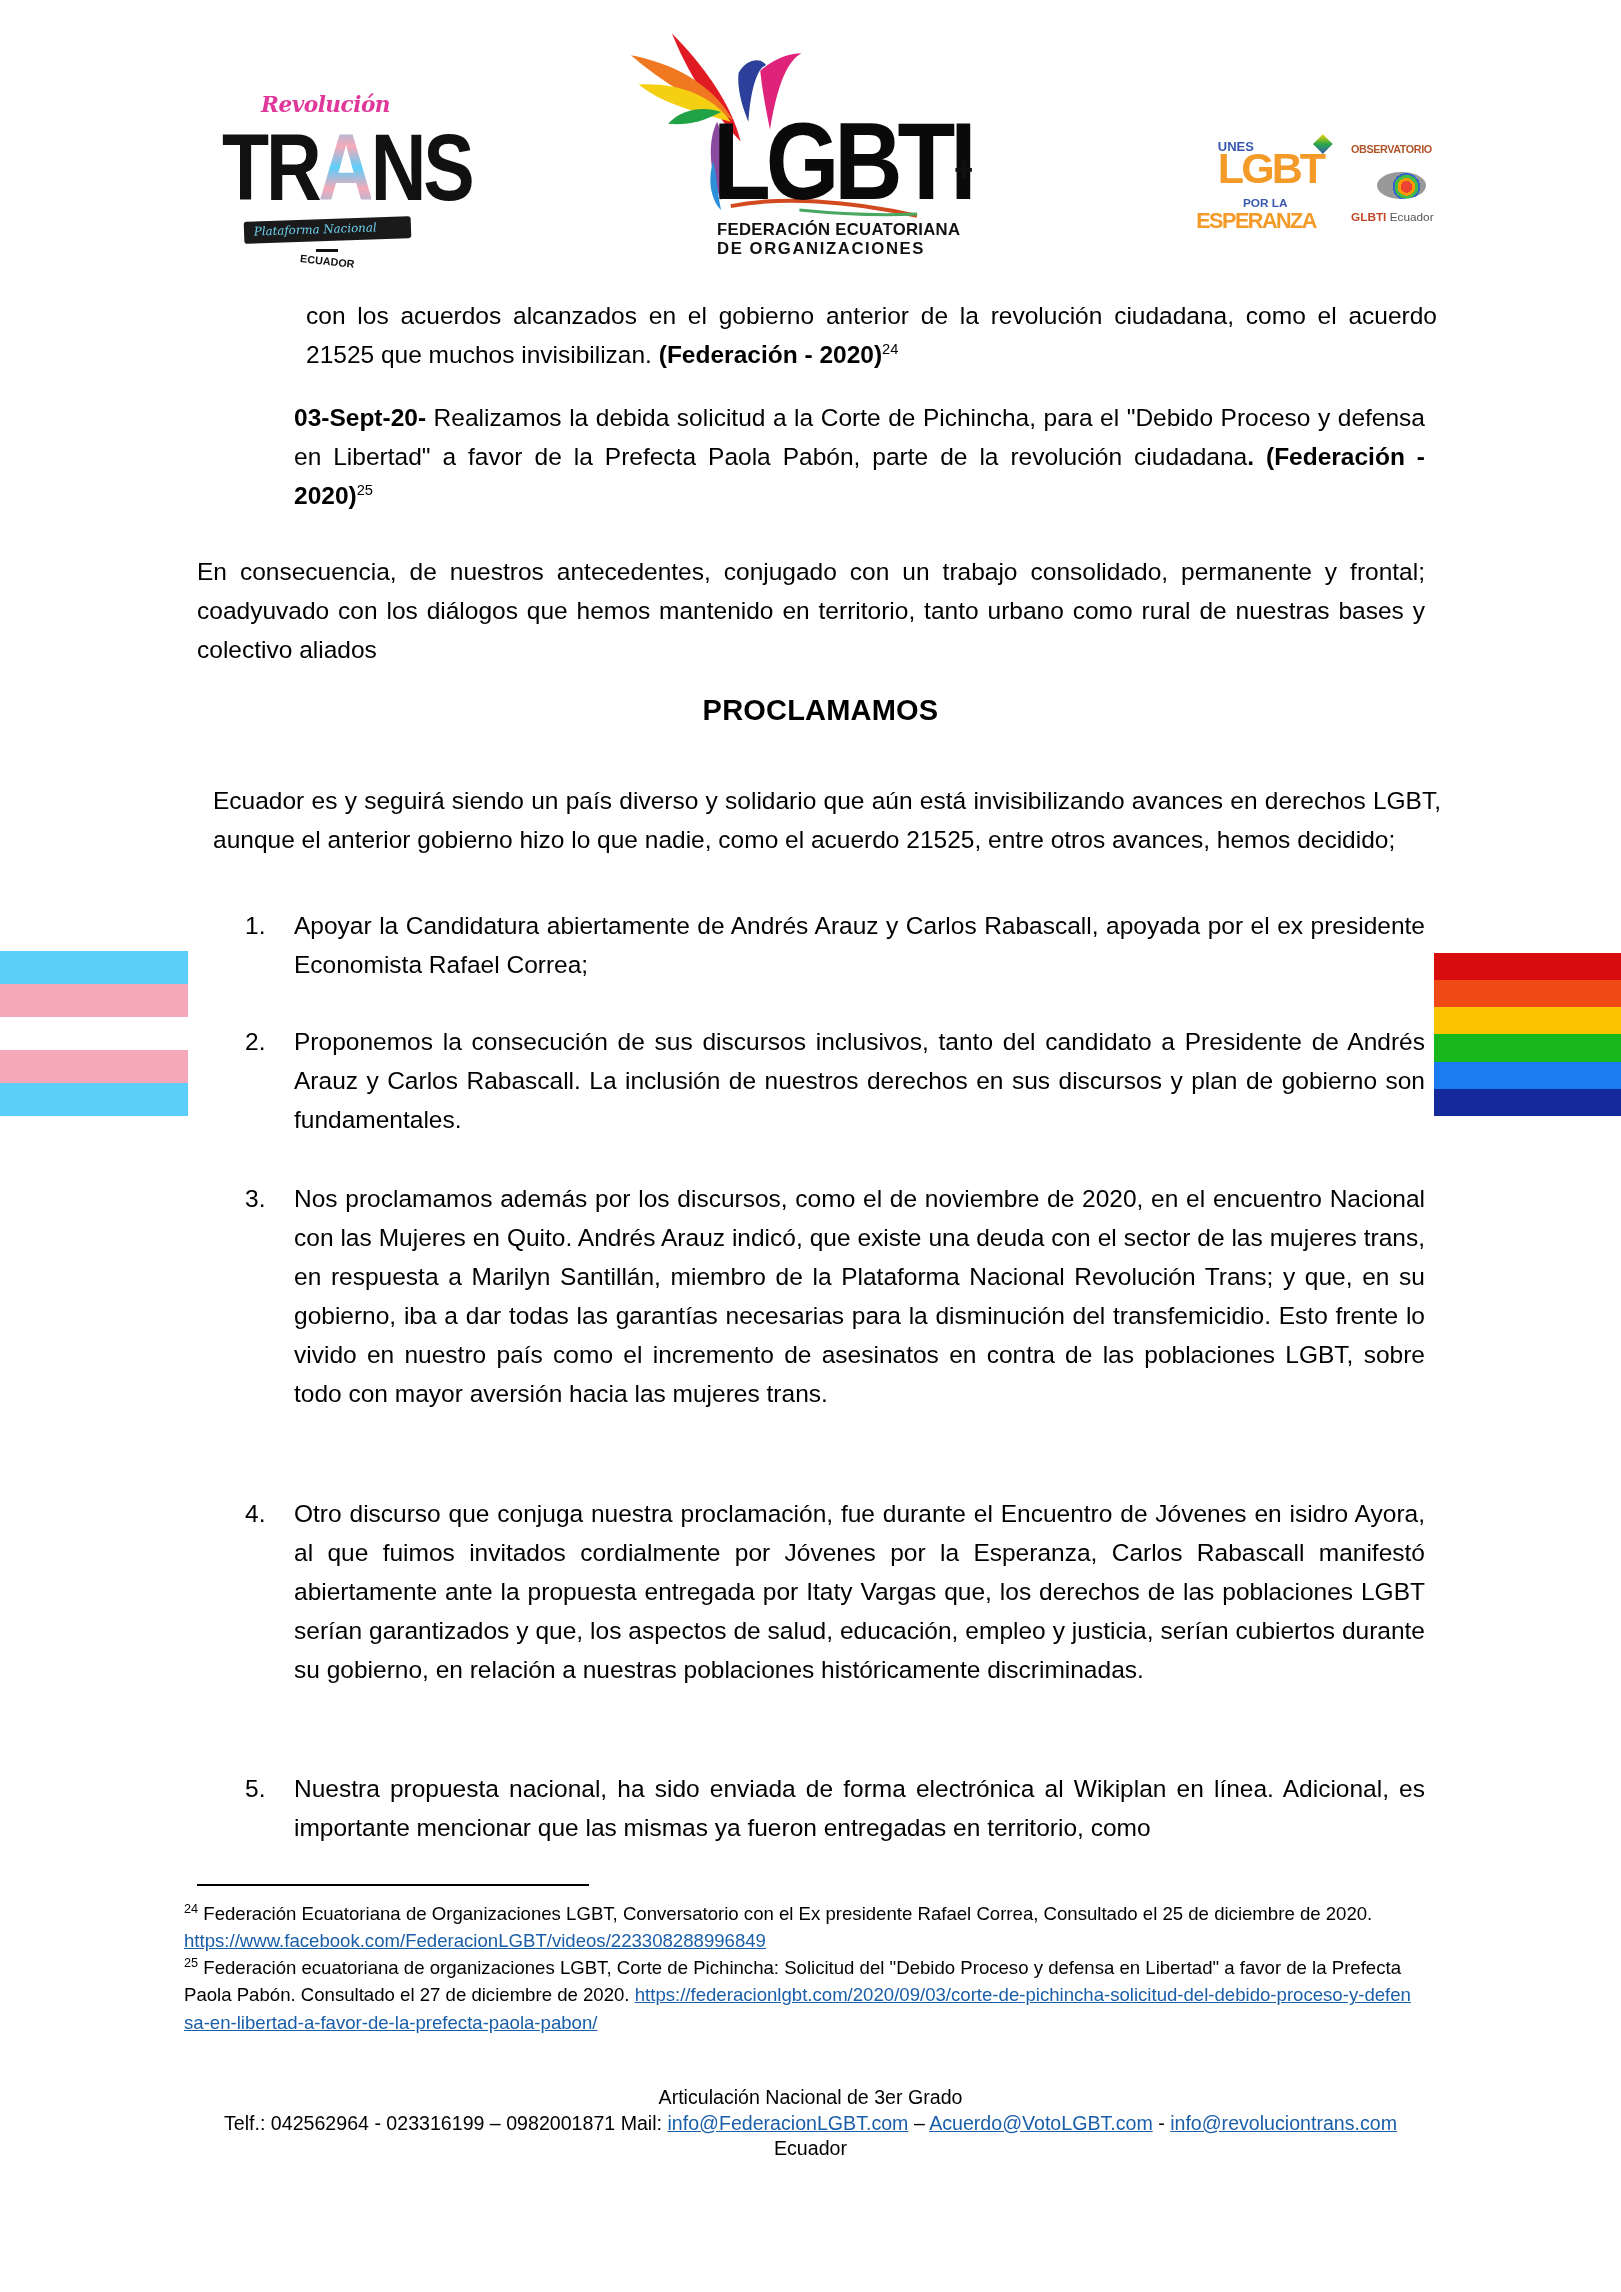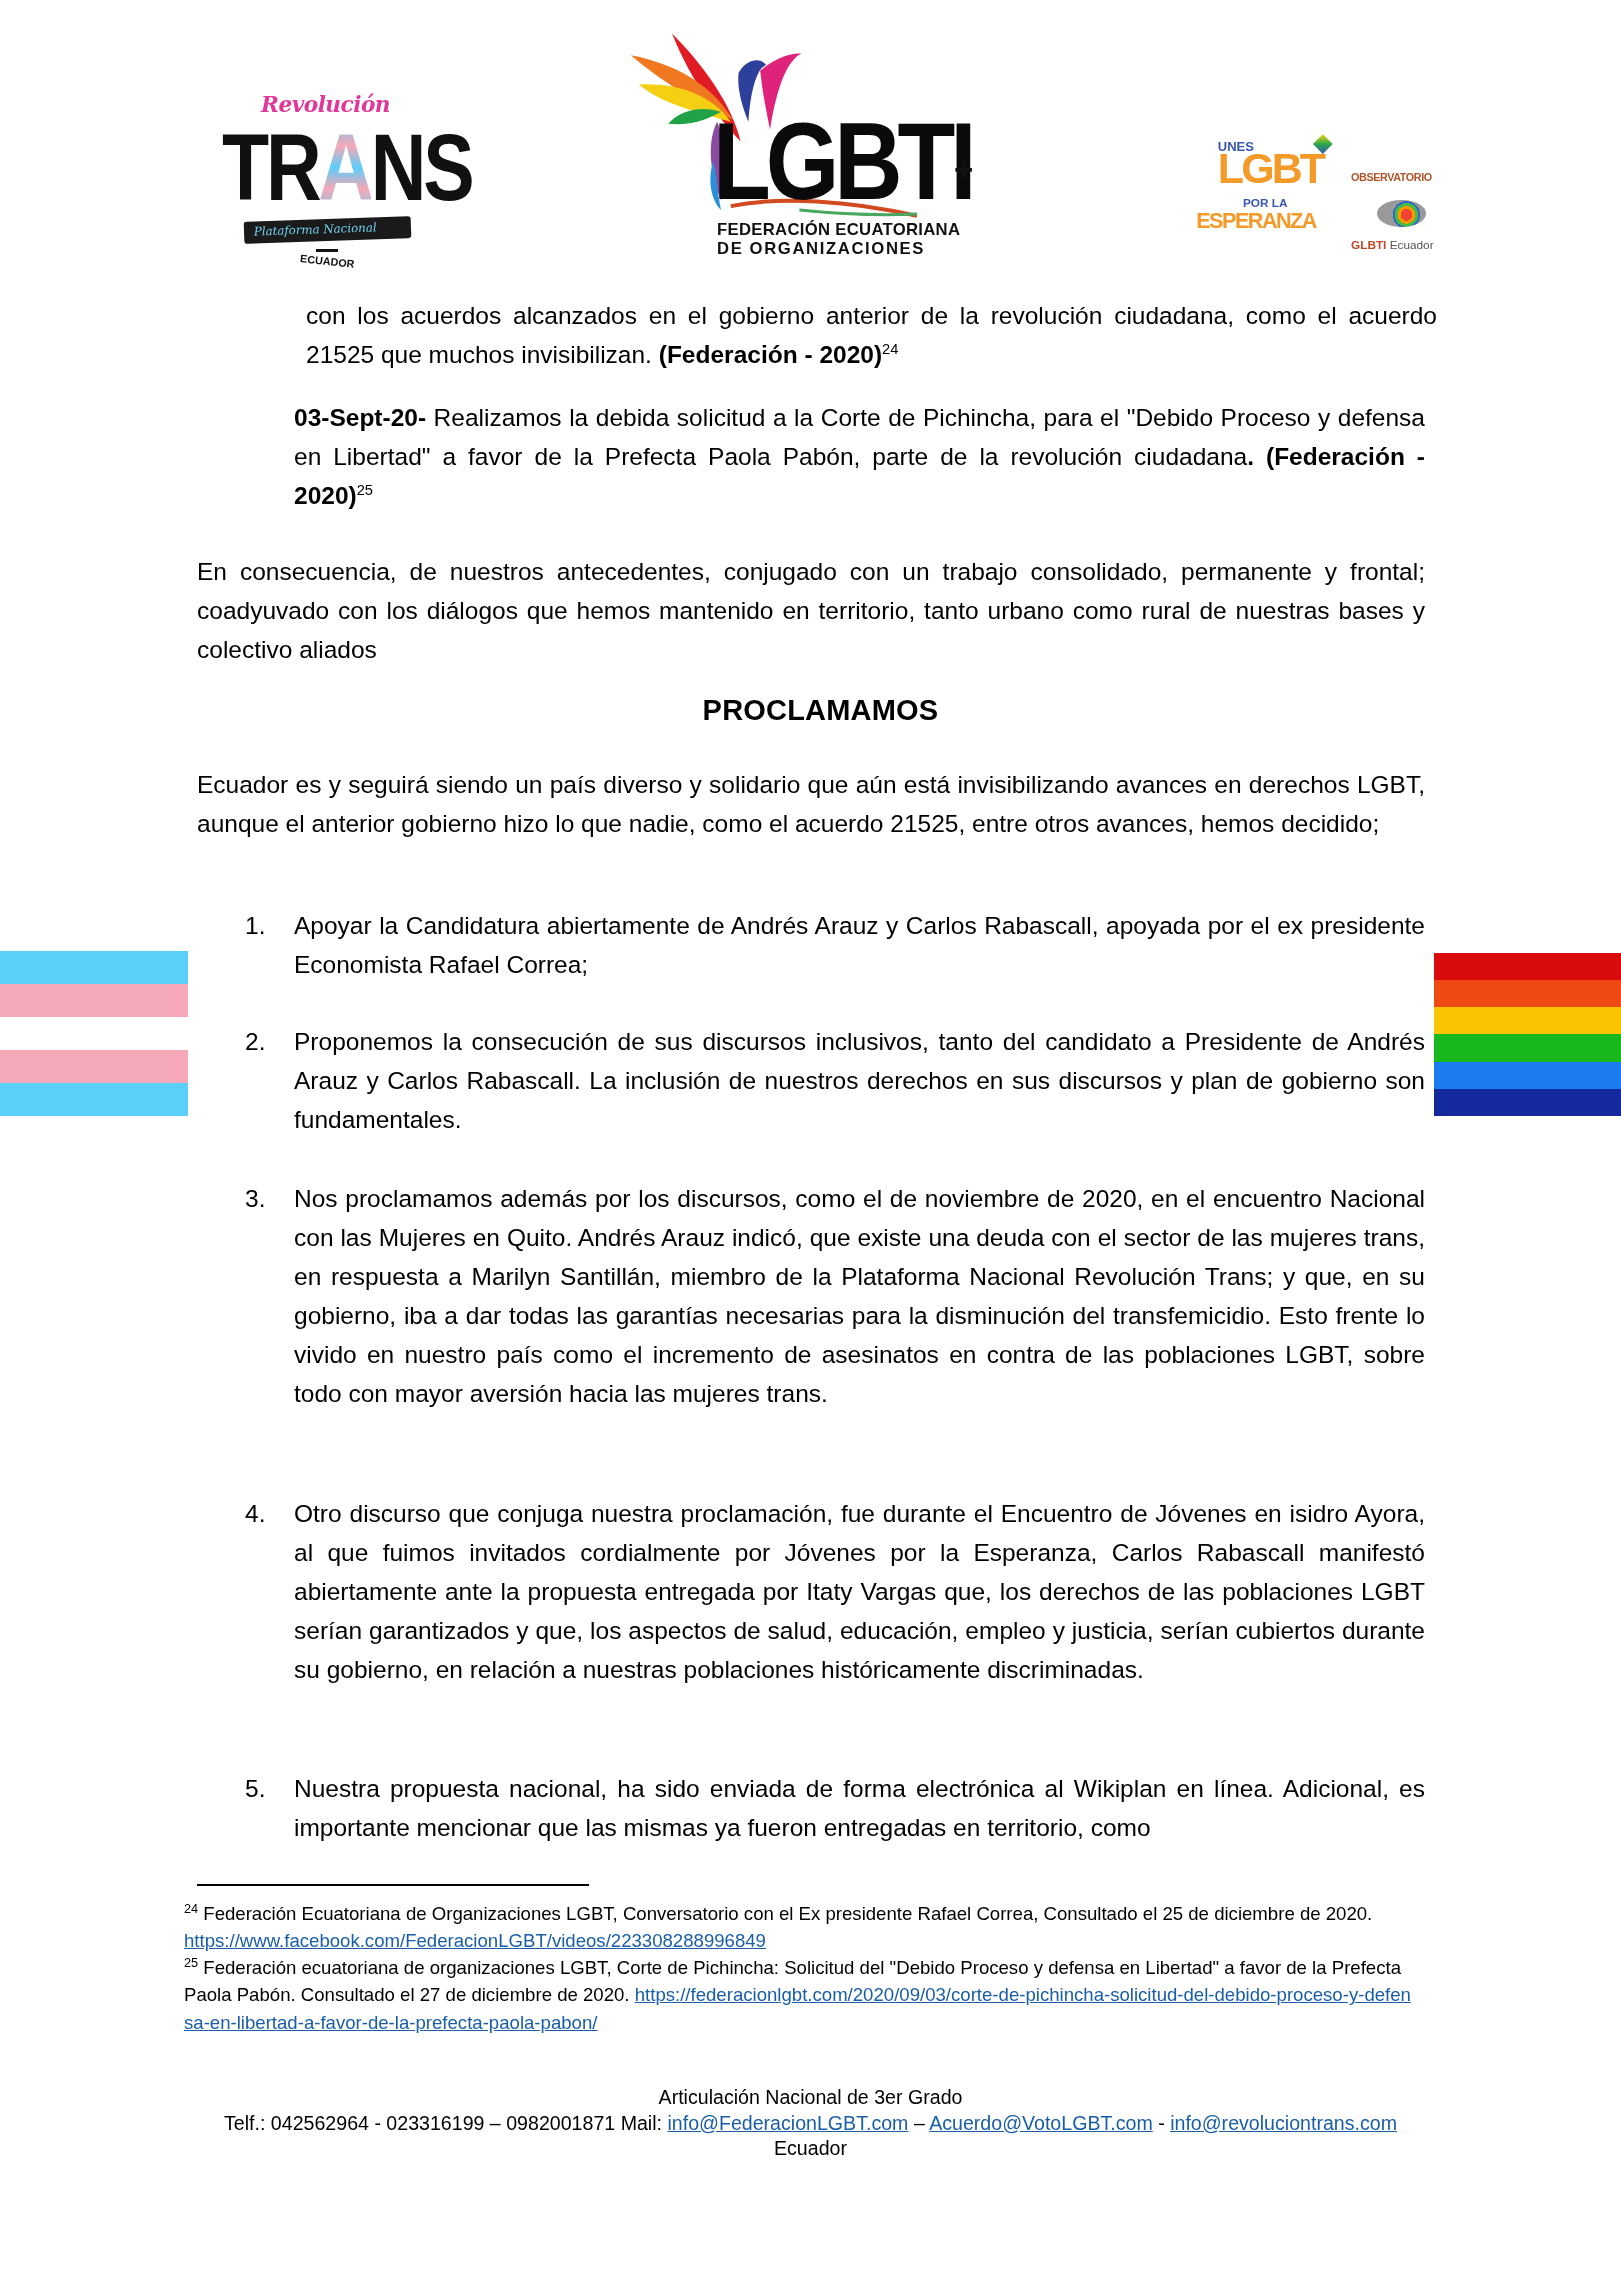--- a/index.html
+++ b/index.html
@@ -25,21 +25,21 @@
   .logo-fed .fed1 { top: 206px; }
   .logo-fed .fed2 { top: 225px; letter-spacing: 1.6px; }
 
   .logo-unes { position: absolute; left: 1206px; top: 137px; width: 147px; height: 98px; }
   .logo-unes .unes { position: absolute; left: 11.8px; top: 2px; font-size: 13px; font-weight: bold; color: #3858b0; }
   .logo-unes .lgbt { position: absolute; left: 11.8px; top: 9.8px; font-size: 43px; font-weight: bold; color: #f49a28; letter-spacing: -2.9px; line-height: 43px; }
   .logo-unes .porla { position: absolute; left: 37px; top: 59px; font-size: 11.8px; font-weight: bold; color: #3858b0; }
   .logo-unes .esp { position: absolute; left: -9.8px; top: 71px; font-size: 21.6px; font-weight: bold; color: #f49a28; letter-spacing: -1.5px; }
   .logo-unes .spark { position: absolute; left: 110px; top: 0; width: 13.7px; height: 13.7px; background: linear-gradient(135deg,#f5d300,#2aa84a,#3858b0); transform: rotate(45deg); }
 
-  .logo-obs { position: absolute; left: 1351px; top: 143px; width: 108px; height: 88px; margin-top: 28px; }
+  .logo-obs { position: absolute; left: 1351px; top: 143px; width: 108px; height: 88px; }
   .logo-obs .t1 { position: absolute; left: 0; top: 0; font-size: 10.8px; font-weight: bold; color: #b0542a; letter-spacing: -0.4px; }
   .logo-obs .eye { position: absolute; left: 25.5px; top: 29px; width: 49px; height: 27.4px; border-radius: 50%; background: radial-gradient(circle at 60% 55%, #e43 0 5.9px, #f90 5.9px 8.8px, #4b4 8.8px 11.8px, #36c 11.8px 13.7px, #999 13.7px); }
   .logo-obs .t2 { position: absolute; left: 0; top: 67px; font-size: 11.8px; color: #555; }
   .logo-obs .t2 b { color: #c04828; }
 
   
   .flag-trans { position: absolute; left: 0; top: 951px; width: 188px; height: 167px; }
   .flag-trans div { height: 33px; }
   .flag-rainbow { position: absolute; left: 1434px; top: 953px; width: 187px; height: 163px; }
   .flag-rainbow div { height: calc(163px / 6); }
@@ -135,21 +135,21 @@
 
 <p class="body-text p-indented" style="top:398px;margin:0;">
   <b>03-Sept-20-</b><span> Realizamos la debida solicitud a la Corte de Pichincha, para el "Debido Proceso y defensa en Libertad" a favor de la Prefecta Paola Pabón, parte de la revolución ciudadana</span><b>.</b>
   <b>(Federación - 2020)</b><sup>25</sup>
 </p>
 
 <p class="body-text p-full" style="top:552px;margin:0;">En consecuencia, de nuestros antecedentes, conjugado con un trabajo consolidado, permanente y frontal; coadyuvado con los diálogos que hemos mantenido en territorio, tanto urbano como rural de nuestras bases y colectivo aliados</p>
 
 <h2 class="heading" style="margin:0;">PROCLAMAMOS</h2>
 
-<p class="body-text p-full" style="top:765px;margin:0;">Ecuador es y seguirá siendo un país diverso y solidario que aún está invisibilizando avances en derechos LGBT, aunque el anterior gobierno hizo lo que nadie, como el acuerdo 21525, entre otros avances, hemos decidido;</p>
+<p class="body-text p-full" style="top:765px;margin:16px;">Ecuador es y seguirá siendo un país diverso y solidario que aún está invisibilizando avances en derechos LGBT, aunque el anterior gobierno hizo lo que nadie, como el acuerdo 21525, entre otros avances, hemos decidido;</p>
 
 <div class="list-item" style="top:906px;">
   <span class="num">1.</span>
   <span class="txt">Apoyar la Candidatura abiertamente de Andrés Arauz y Carlos Rabascall, apoyada por el ex presidente Economista Rafael Correa;</span>
 </div>
 <div class="list-item" style="top:1022px;">
   <span class="num">2.</span>
   <span class="txt">Proponemos la consecución de sus discursos inclusivos, tanto del candidato a Presidente de Andrés Arauz y Carlos Rabascall. La inclusión de nuestros derechos en sus discursos y plan de gobierno son fundamentales.</span>
 </div>
 <div class="list-item" style="top:1179px;">

